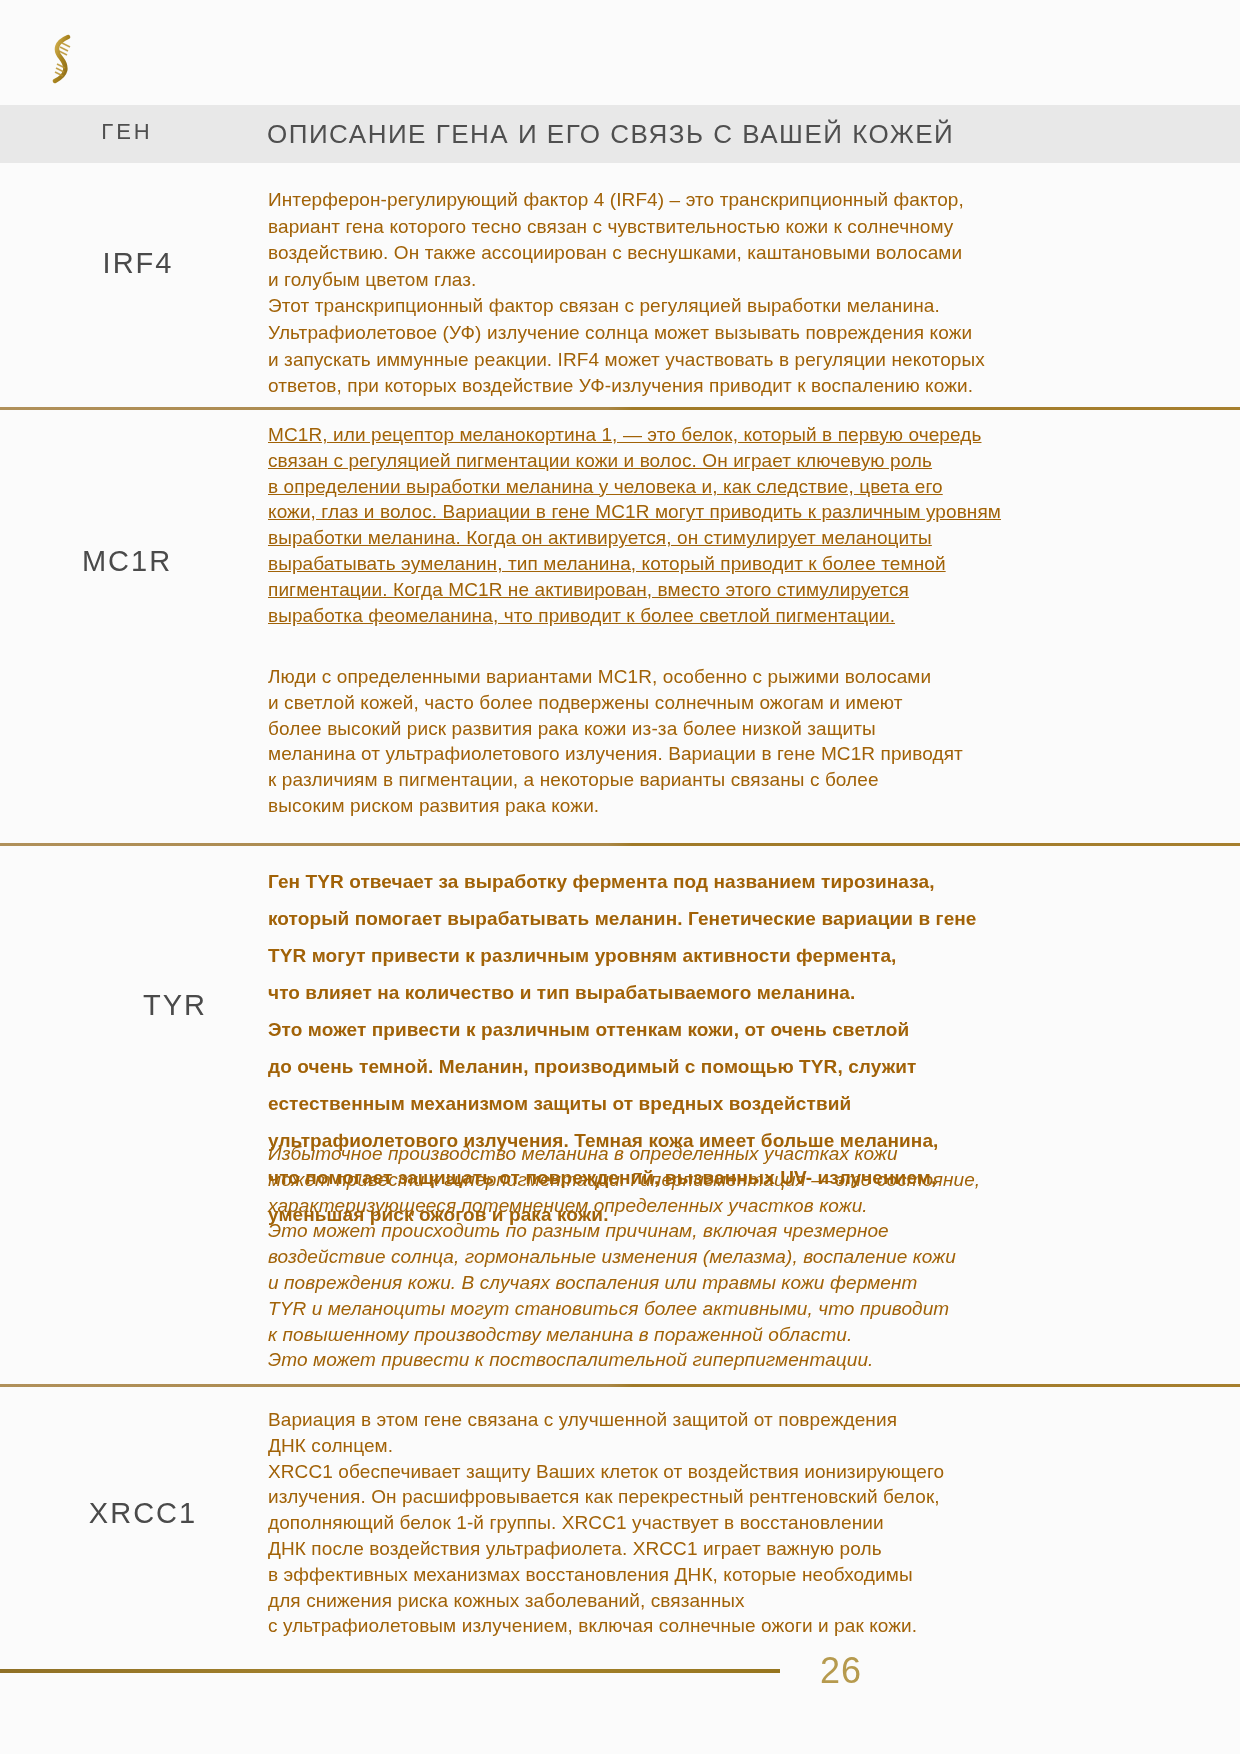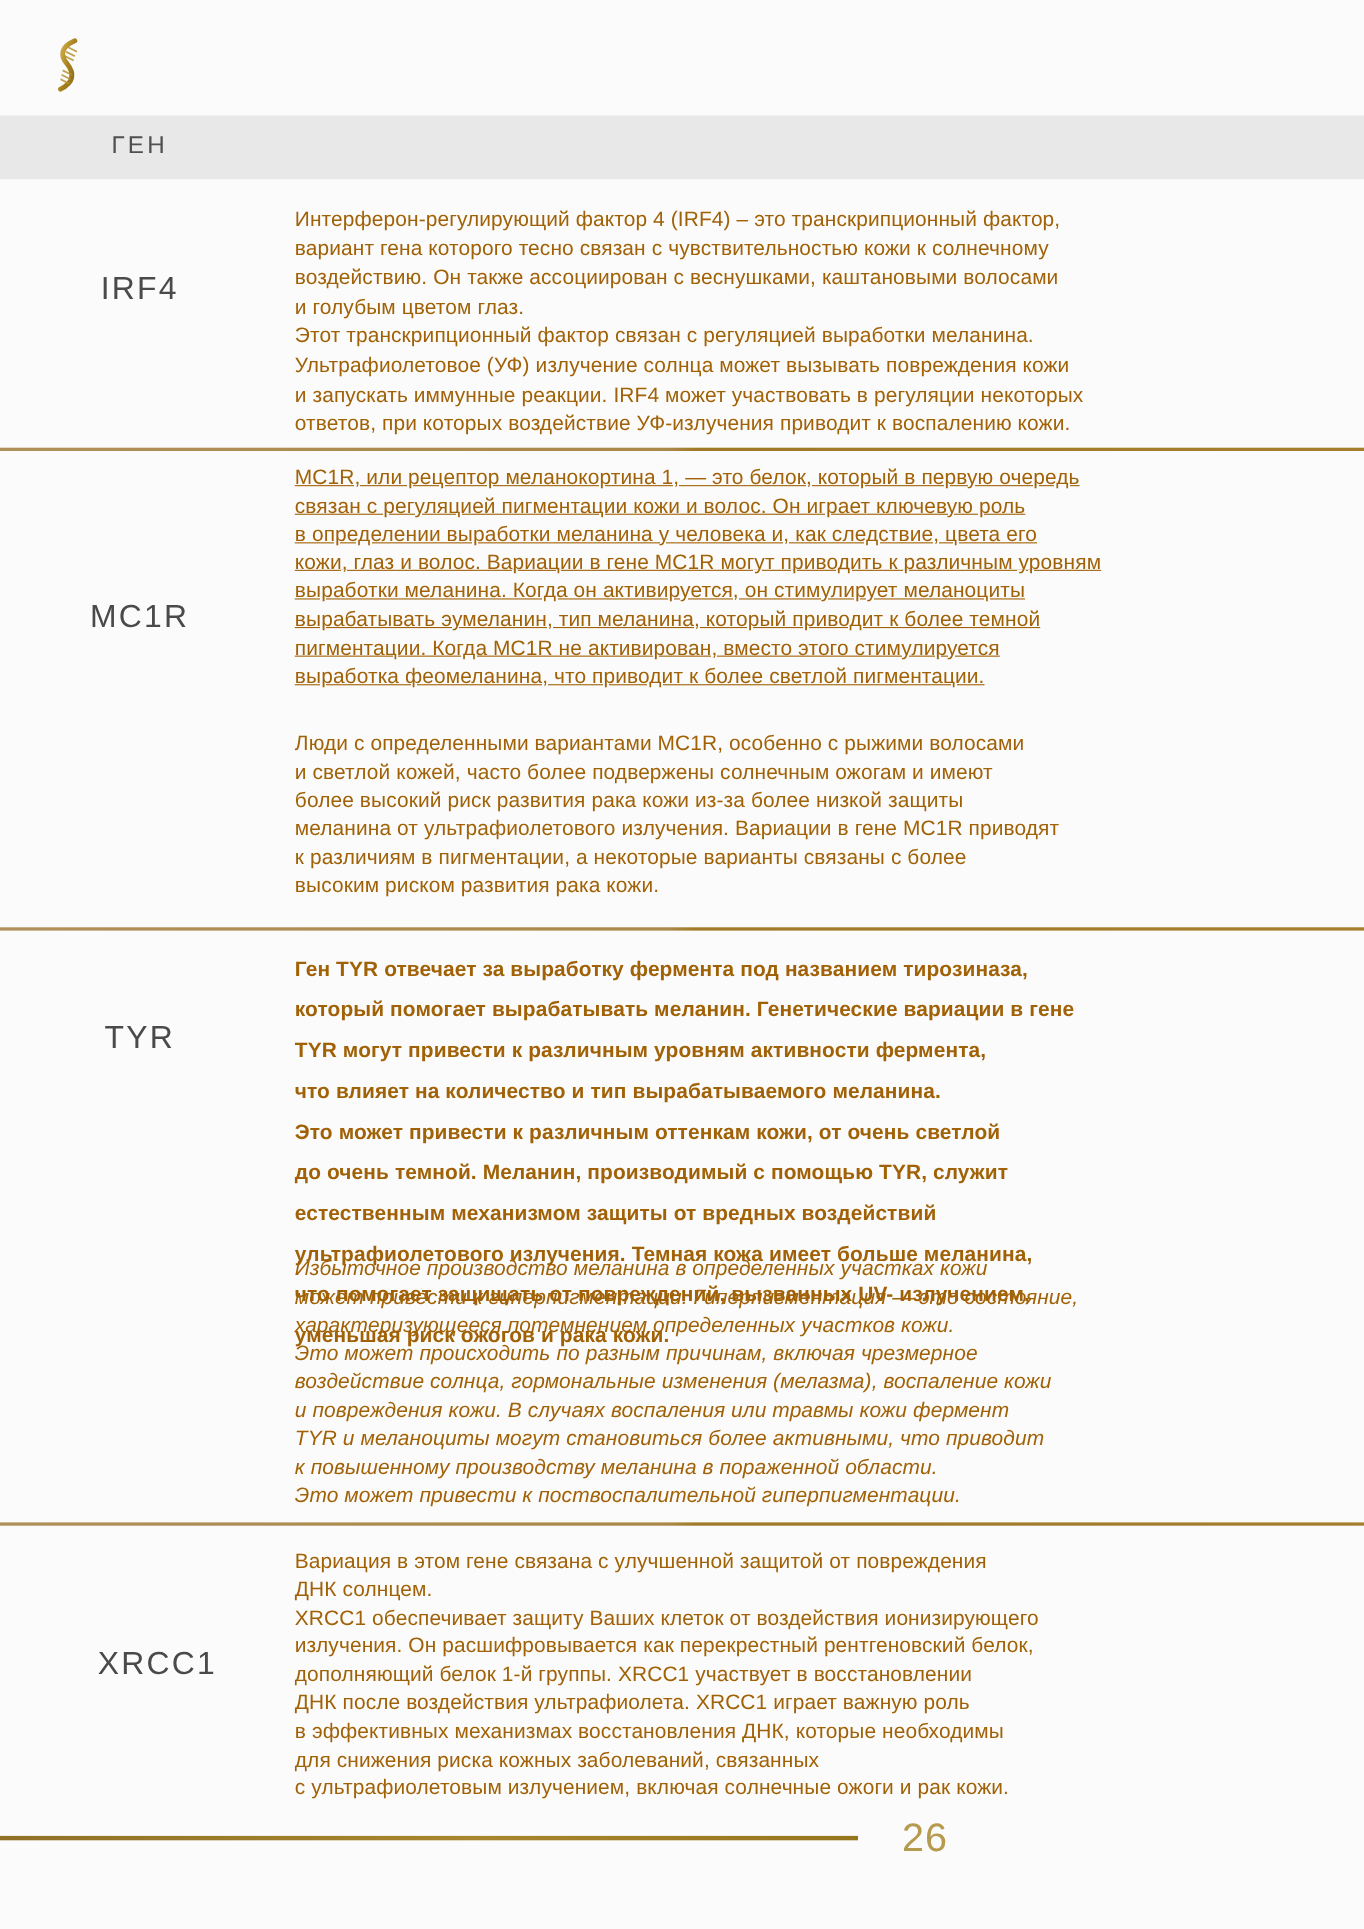--- a/index.html
+++ b/index.html
@@ -33,23 +33,23 @@
   }
   #irf4-text  { top:187px;  line-height:26.6px; }
   #div1       { top:407px; }
   #mc1r-p1    { top:422px;  line-height:25.8px;text-decoration:underline; }
   #mc1r-p2    { top:664px;  line-height:25.8px; }
   #div2       { top:843px; }
   #tyr-p1     { top:863px;  line-height:37px;font-weight:bold; }
   #tyr-p2     { top:1141px; line-height:25.8px;font-style:italic; }
   #div3       { top:1384px; }
   #xrcc1-text { top:1407px; line-height:25.8px; }
-  #irf4-label  { top:247px; }
+  #irf4-label  { top:247px;margin-left:11px; }
   #mc1r-label  { top:545px; }
-  #tyr-label   { top:928px; }
+  #tyr-label   { top:989px;padding-left:48px; }
   #xrcc1-label { top:1497px;padding-left:16px; }
   .footer-line {
     position:absolute; left:0; top:1669px; width:780px; height:4px;
     background:linear-gradient(90deg,#8f7026 0%,#a8862e 55%,#96751f 100%);
   }
   .page-num {
     position:absolute; left:820px; top:1650px;
     font-size:36px; font-weight:300; letter-spacing:1px; color:#b69a4e;
   }
 </style>
@@ -74,20 +74,21 @@
         <line x1="13" y1="17" x2="21" y2="21"></line>
         <line x1="11" y1="30" x2="19" y2="34"></line>
         <line x1="10" y1="34" x2="18" y2="38"></line>
         <line x1="9" y1="38" x2="17" y2="42"></line>
       </g>
     </svg>
   </div>
 
   <div class="band"></div>
   <div class="h-gene">ГЕН</div>
+  <div class="h-desc">ОПИСАНИЕ ГЕНА И ЕГО СВЯЗЬ С ВАШЕЙ КОЖЕЙ</div>
 
   <div class="gene-label" id="irf4-label">IRF4</div>
   <div class="body-text" id="irf4-text">Интерферон-регулирующий фактор 4 (IRF4) – это транскрипционный фактор,
 вариант гена которого тесно связан с чувствительностью кожи к солнечному
 воздействию. Он также ассоциирован с веснушками, каштановыми волосами
 и голубым цветом глаз.
 Этот транскрипционный фактор связан с регуляцией выработки меланина.
 Ультрафиолетовое (УФ) излучение солнца может вызывать повреждения кожи
 и запускать иммунные реакции. IRF4 может участвовать в регуляции некоторых
 ответов, при которых воздействие УФ-излучения приводит к воспалению кожи.</div>

